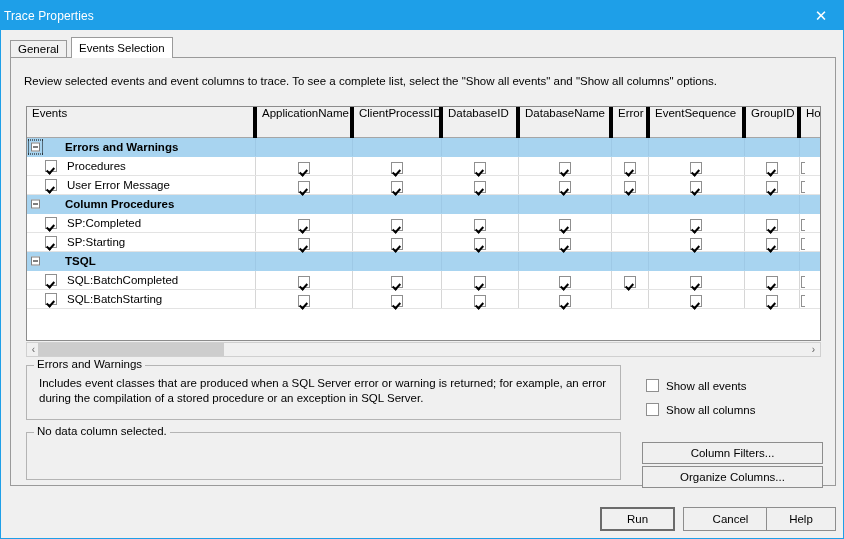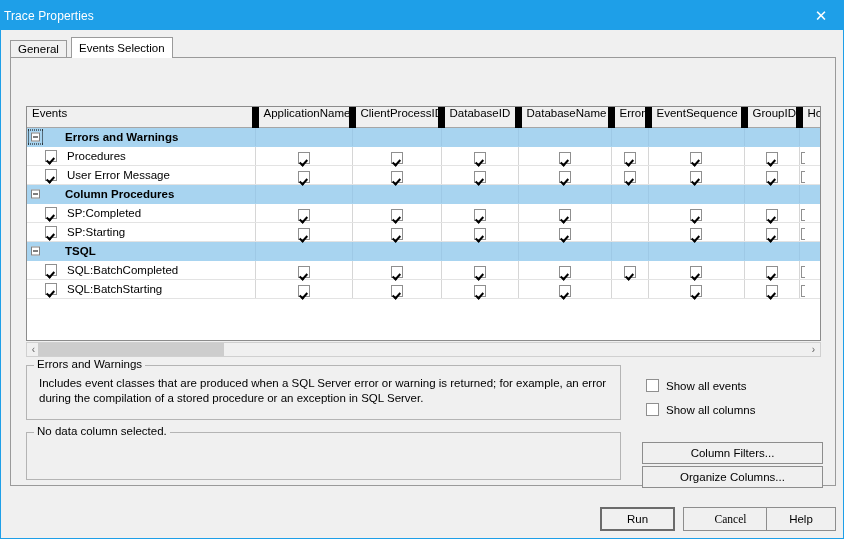--- a/index.html
+++ b/index.html
@@ -132,25 +132,25 @@
   }
   table.grid {
     border-collapse: collapse;
     table-layout: fixed;
     width: 860px;
     font-size: 11.5px;
   }
   table.grid th {
     height: 18px;
     background: #f0f0f0;
-    border-right: 7px solid #000000;
+    border-right: 4px solid #000000;
     border-bottom: 1px solid #a6a6a6;
     font-weight: normal;
     text-align: left;
-    padding: 0 0 8px 5px;
+    padding: 0 0 18px 5px;
     white-space: nowrap;
     box-sizing: border-box;
     color: #000;
   }
   table.grid td {
     height: 19px;
     border-right: 1px solid #d6d6d6;
     border-bottom: 1px solid #e3e3e3;
     padding: 0;
     box-sizing: border-box;
@@ -350,21 +350,21 @@
     align-items: center;
     justify-content: center;
     font-size: 11.5px;
     color: #000;
     cursor: default;
   }
   .btn-colfilters { left: 641px; top: 441px; width: 181px; height: 22px; }
   .btn-orgcols    { left: 641px; top: 465px; width: 181px; height: 22px; }
 
   .btn-run    { left: 599px; top: 506px; width: 75px; height: 24px; border: 2px solid #6b6b6b; }
-  .btn-cancel { left: 682px; top: 506px; width: 95px; height: 24px; font-family: Liberation Serif, serif; }
+  .btn-cancel { left: 682px; top: 506px; width: 95px; height: 24px; }
   .btn-help   { left: 765px; top: 506px; width: 70px; height: 24px; }
 </style>
 </head>
 <body>
 
 <div class="window">
 
   <div class="titlebar">
     <span class="titlebar-text">Trace Properties</span>
     <span class="titlebar-close">✕</span>
@@ -375,20 +375,21 @@
       <span>General</span>
     </div>
     <div class="tab tab-events active">
       <span>Events Selection</span>
     </div>
     <div class="tab-trailer"></div>
   </div>
 
   <div class="tabbody"></div>
 
+  <div class="intro">Review selected events and event columns to trace. To see a complete list, select the "Show all events" and "Show all columns" options.</div>
 
   <div class="grid-wrap">
     <table class="grid">
       <colgroup>
         <col style="width:228px">
         <col style="width:97px">
         <col style="width:89px">
         <col style="width:77px">
         <col style="width:93px">
         <col style="width:37px">

